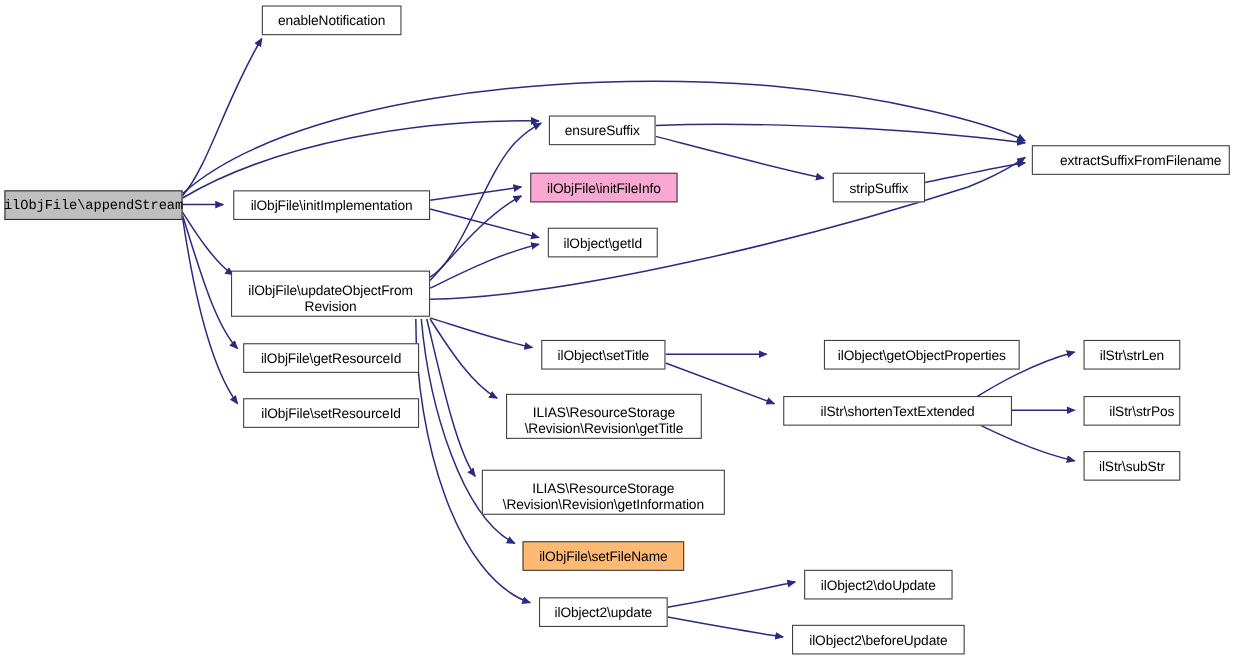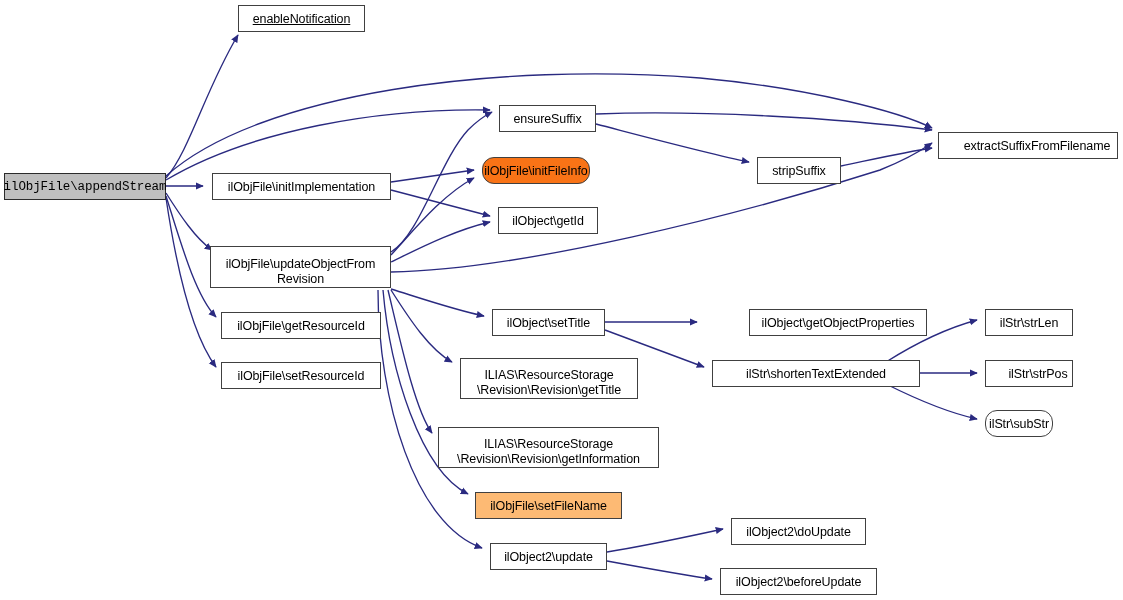--- a/index.html
+++ b/index.html
@@ -85,39 +85,39 @@
         <path d="M 605,330 C 645,345 685,360 704,367" marker-end="url(#arrow)" stroke="#2a2a80"></path>
         <path d="M 886,362 C 905,350 940,330 977,320" marker-end="url(#arrow)" stroke="#2a2a80"></path>
         <path d="M 886,373 L 977,373" marker-end="url(#arrow)" stroke="#2a2a80"></path>
         <path d="M 886,384 C 910,396 945,412 977,419" marker-end="url(#arrow)" stroke="#2a2a80"></path>
         <path d="M 607,552 C 650,545 695,535 723,529" marker-end="url(#arrow)" stroke="#2a2a80"></path>
         <path d="M 607,561 C 645,568 690,576 712,579" marker-end="url(#arrow)" stroke="#2a2a80"></path>
       </g>
   </svg>
   <div id="node-layer">
       <div class="node root" style="left: 4px; top: 173px; width: 162px; height: 27px; background: rgb(191, 191, 191);"><span>ilObjFile\appendStream</span></div>
-      <div class="node" style="left: 238px; top: 5px; width: 127px; height: 27px; background: rgb(255, 255, 255); text-decoration: underline;"><span>enableNotification</span></div>
+      <div class="node" style="left: 238px; top: 5px; width: 127px; height: 27px; background: rgb(255, 255, 255);"><span>enableNotification</span></div>
       <div class="node" style="left: 212px; top: 173px; width: 179px; height: 27px; background: rgb(255, 255, 255);"><span>ilObjFile\initImplementation</span></div>
       <div class="node two-line" style="left: 210px; top: 246px; width: 181px; height: 42px; background: rgb(255, 255, 255);"><span>ilObjFile\updateObjectFrom
 Revision</span></div>
       <div class="node" style="left: 221px; top: 312px; width: 160px; height: 27px; background: rgb(255, 255, 255);"><span>ilObjFile\getResourceId</span></div>
       <div class="node" style="left: 221px; top: 362px; width: 160px; height: 27px; background: rgb(255, 255, 255);"><span>ilObjFile\setResourceId</span></div>
       <div class="node" style="left: 499px; top: 105px; width: 97px; height: 27px; background: rgb(255, 255, 255);"><span>ensureSuffix</span></div>
-      <div class="node" style="left: 482px; top: 157px; width: 108px; height: 27px; background: #f97316; border-radius: 12px;"><span>ilObjFile\initFileInfo</span></div>
+      <div class="node" style="left: 482px; top: 157px; width: 134px; height: 27px; background: #f9a8d4;"><span>ilObjFile\initFileInfo</span></div>
       <div class="node" style="left: 498px; top: 207px; width: 100px; height: 27px; background: rgb(255, 255, 255);"><span>ilObject\getId</span></div>
       <div class="node" style="left: 492px; top: 309px; width: 113px; height: 27px; background: rgb(255, 255, 255);"><span>ilObject\setTitle</span></div>
       <div class="node two-line" style="left: 460px; top: 358px; width: 178px; height: 41px; background: rgb(255, 255, 255);"><span>ILIAS\ResourceStorage
 \Revision\Revision\getTitle</span></div>
       <div class="node two-line" style="left: 438px; top: 427px; width: 221px; height: 41px; background: rgb(255, 255, 255);"><span>ILIAS\ResourceStorage
 \Revision\Revision\getInformation</span></div>
       <div class="node" style="left: 475px; top: 492px; width: 147px; height: 27px; background: #fdba74;"><span>ilObjFile\setFileName</span></div>
       <div class="node" style="left: 490px; top: 543px; width: 117px; height: 27px; background: rgb(255, 255, 255);"><span>ilObject2\update</span></div>
       <div class="node" style="left: 757px; top: 157px; width: 84px; height: 27px; background: rgb(255, 255, 255);"><span>stripSuffix</span></div>
       <div class="node" style="left: 705px; top: 309px; width: 178px; height: 27px; background: rgb(255, 255, 255); margin-left: 44px;"><span>ilObject\getObjectProperties</span></div>
       <div class="node" style="left: 712px; top: 360px; width: 208px; height: 27px; background: rgb(255, 255, 255);"><span>ilStr\shortenTextExtended</span></div>
       <div class="node" style="left: 731px; top: 518px; width: 135px; height: 27px; background: rgb(255, 255, 255);"><span>ilObject2\doUpdate</span></div>
       <div class="node" style="left: 720px; top: 568px; width: 157px; height: 27px; background: rgb(255, 255, 255);"><span>ilObject2\beforeUpdate</span></div>
       <div class="node" style="left: 938px; top: 132px; width: 180px; height: 27px; background: rgb(255, 255, 255); padding-left: 18px;"><span>extractSuffixFromFilename</span></div>
       <div class="node" style="left: 985px; top: 309px; width: 88px; height: 27px; background: rgb(255, 255, 255);"><span>ilStr\strLen</span></div>
       <div class="node" style="left: 985px; top: 360px; width: 88px; height: 27px; background: rgb(255, 255, 255); padding-left: 18px;"><span>ilStr\strPos</span></div>
-      <div class="node" style="left: 985px; top: 410px; width: 68px; height: 27px; background: rgb(255, 255, 255); border-radius: 12px;"><span>ilStr\subStr</span></div>
+      <div class="node" style="left: 985px; top: 410px; width: 88px; height: 27px; background: rgb(255, 255, 255);"><span>ilStr\subStr</span></div>
     </div>
 </div>
 
 </body></html>

